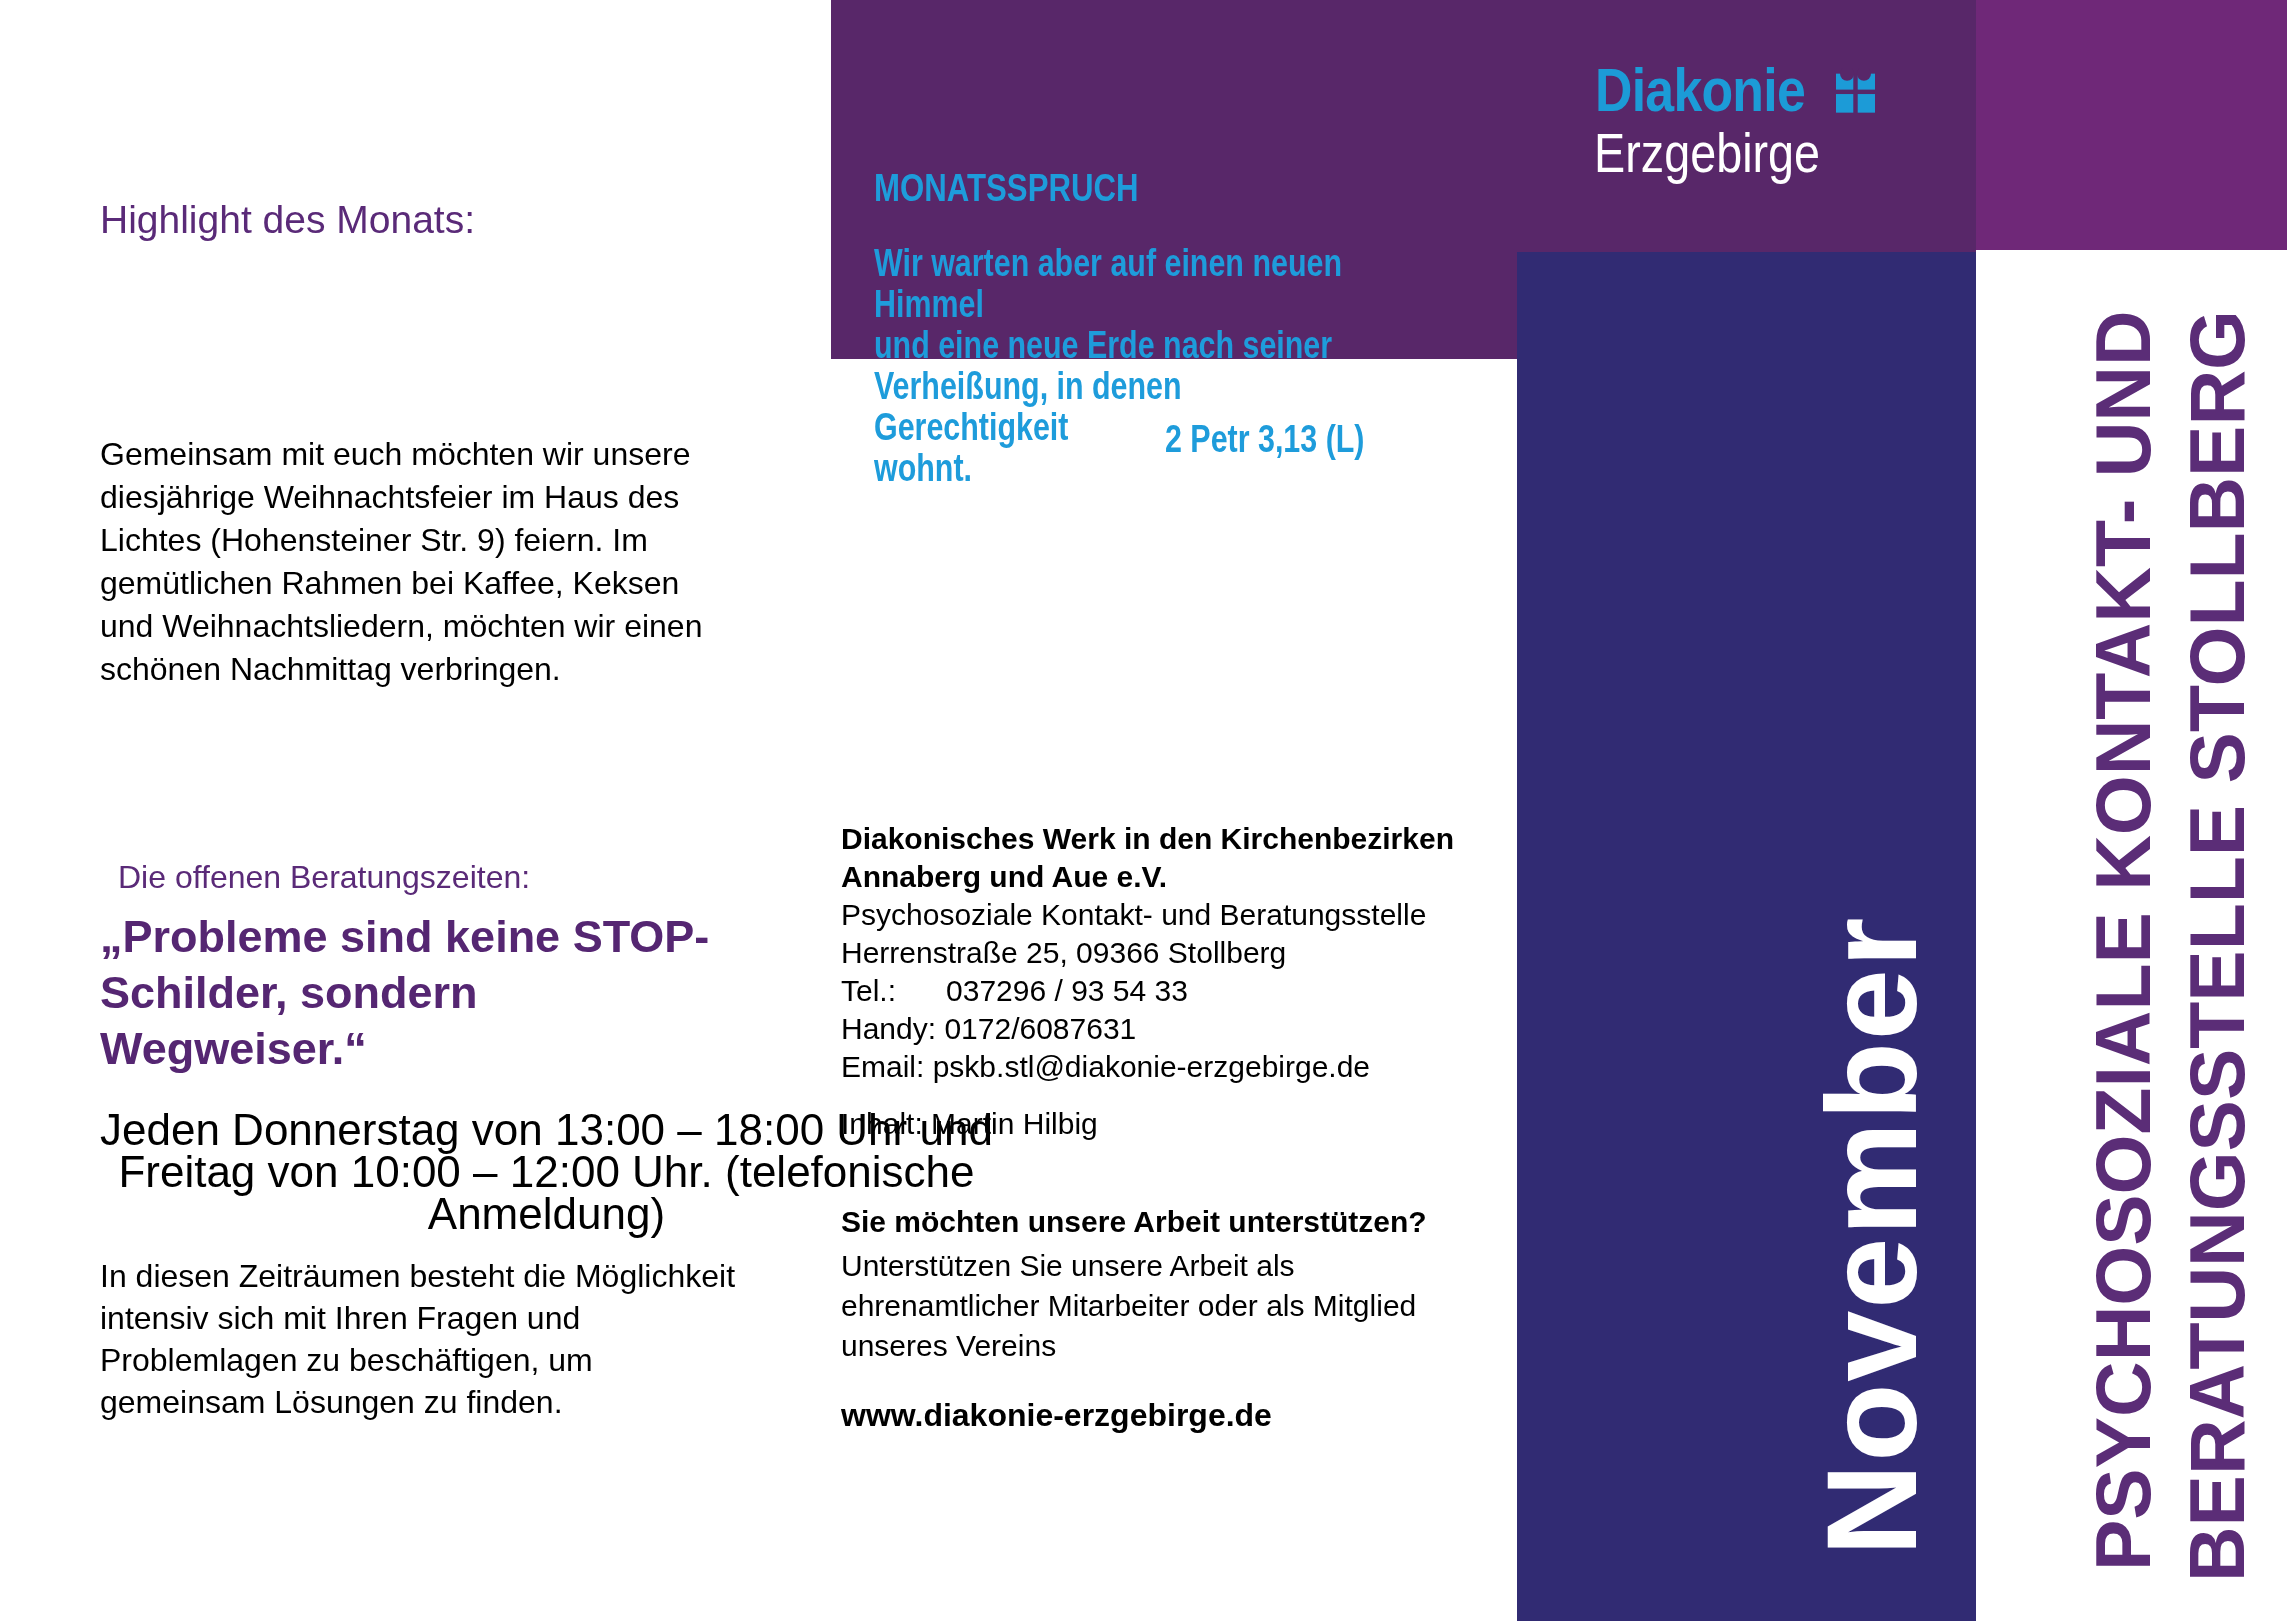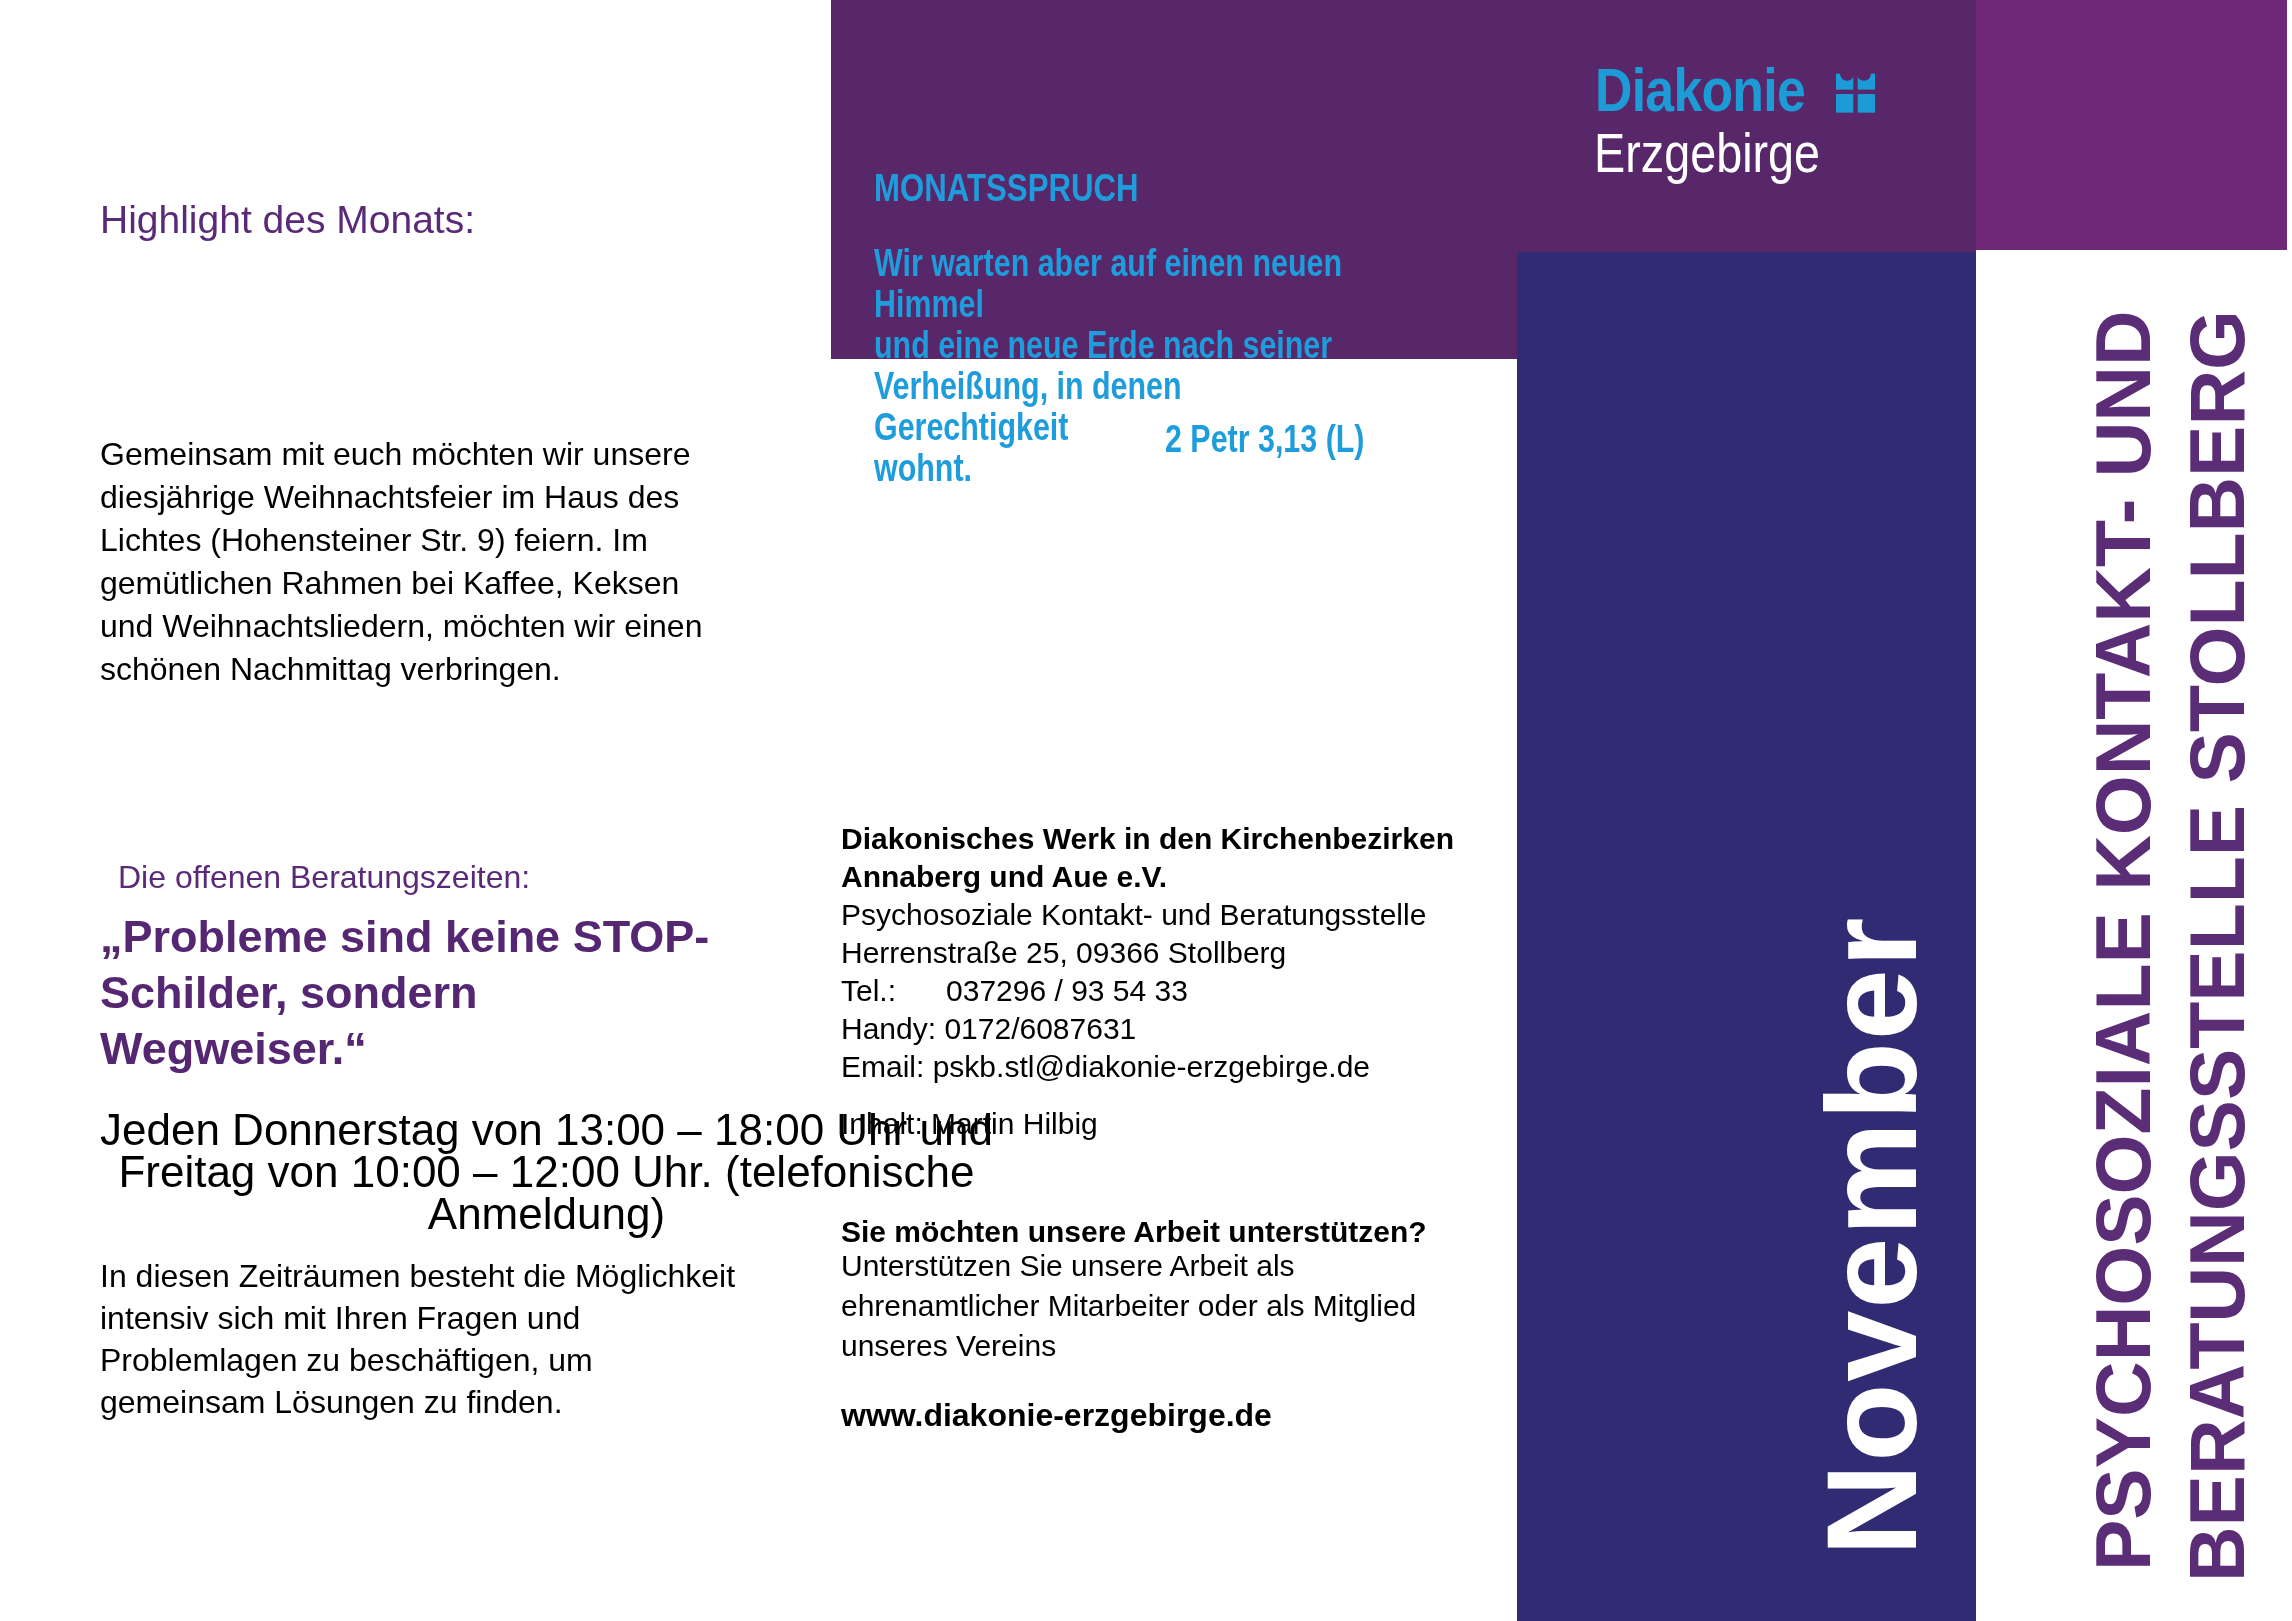--- a/index.html
+++ b/index.html
@@ -22,21 +22,21 @@
   #monats-label{left:43px;top:166px;font-size:39px;font-weight:bold;color:var(--text_blue);
     transform:scaleX(0.8);transform-origin:0 0;}
   #monats-verse{left:43px;top:242px;font-size:39px;font-weight:bold;line-height:41px;color:var(--text_blue);
     transform:scaleX(0.78);transform-origin:0 0;}
   #monats-ref{left:334px;top:417px;font-size:39px;font-weight:bold;color:var(--text_blue);
     transform:scaleX(0.78);transform-origin:0 0;}
   
   #contact-org{left:841px;top:820px;font-size:30px;font-weight:bold;line-height:38px;}
   #contact-details{left:841px;top:896px;font-size:30px;line-height:38px;}
   #content-author{left:841px;top:1107px;font-size:30px;}
-  #support-heading{left:841px;top:1205px;font-size:30px;font-weight:bold;margin-top:10px;}
+  #support-heading{left:841px;top:1205px;font-size:30px;font-weight:bold;}
   #support-text{left:841px;top:1246px;font-size:30px;line-height:40px;}
   #website-url{left:841px;top:1397px;font-size:32px;font-weight:bold;}
   
   #brand-band{left:1517px;top:0;width:459px;height:252px;background:var(--purple_box);white-space:normal;}
   #brand-name{left:78px;top:55px;font-size:61px;font-weight:bold;color:var(--brand_blue);
     transform:scaleX(0.85);transform-origin:0 0;letter-spacing:-0.9px;}
   #brand-region{left:77px;top:121px;font-size:55px;color:#ffffff;
     transform:scaleX(0.85);transform-origin:0 0;}
   #kronenkreuz{left:319px;top:68px;width:39px;height:45px;white-space:normal;}
   

